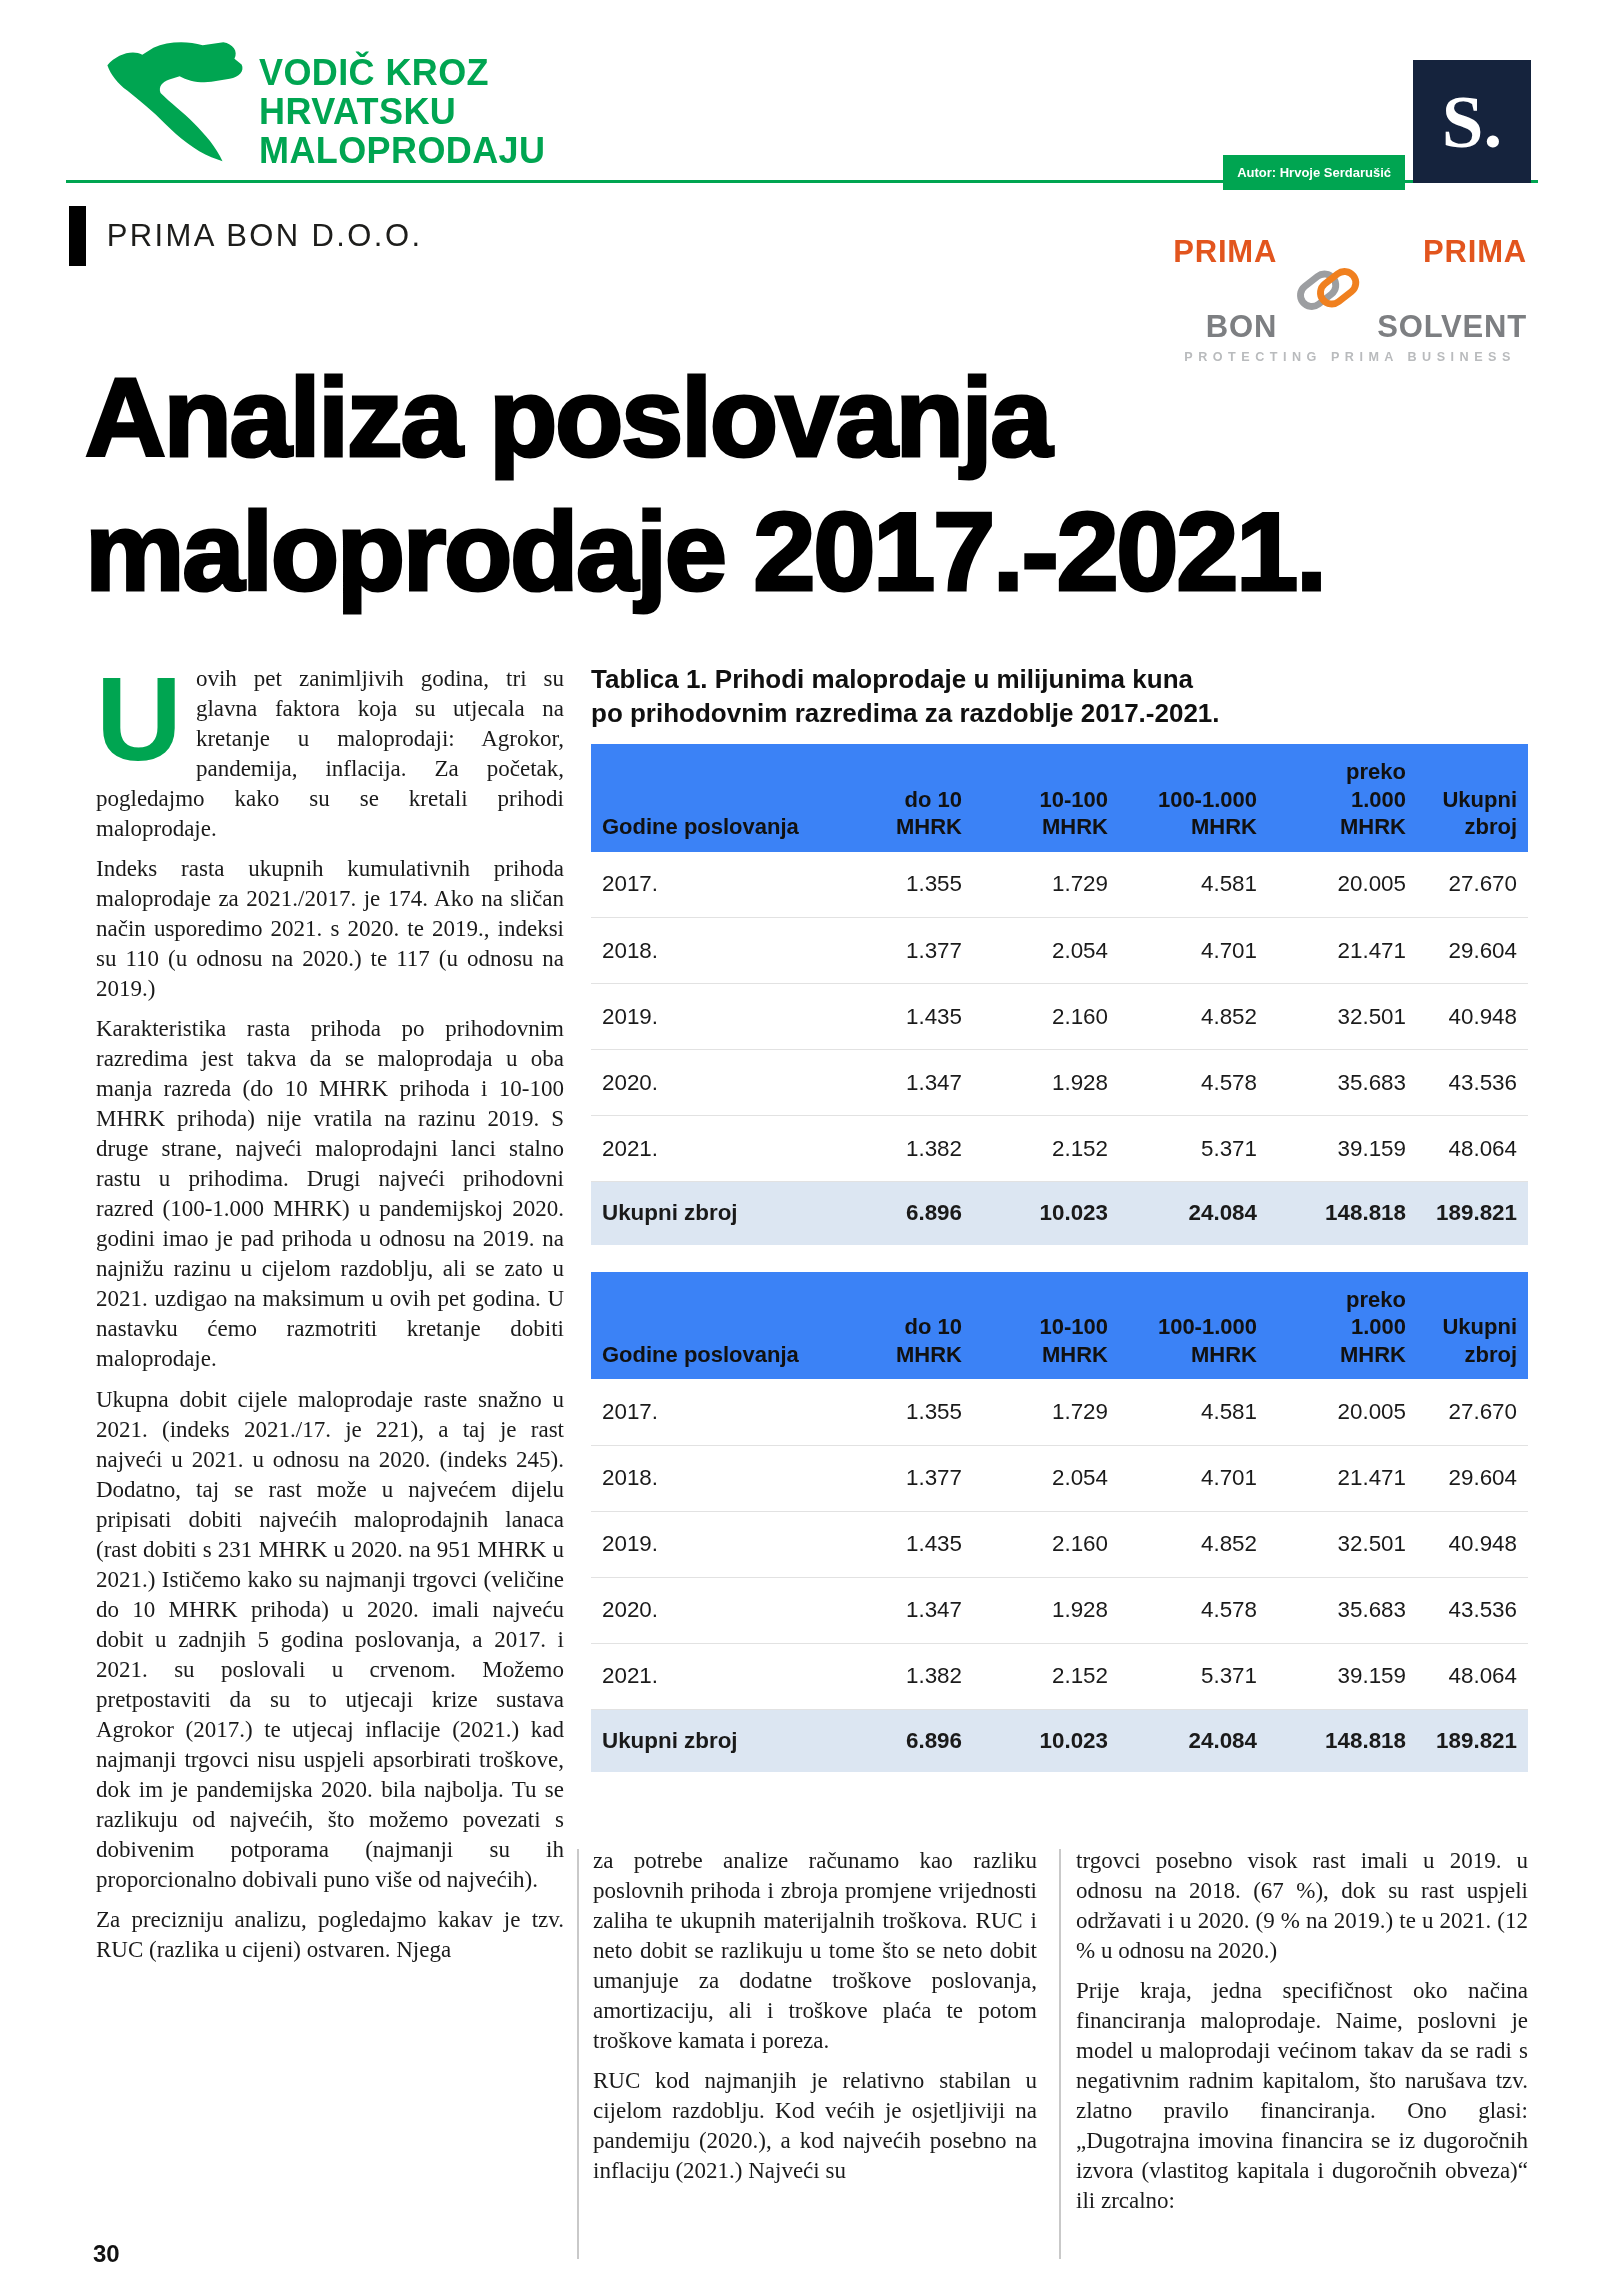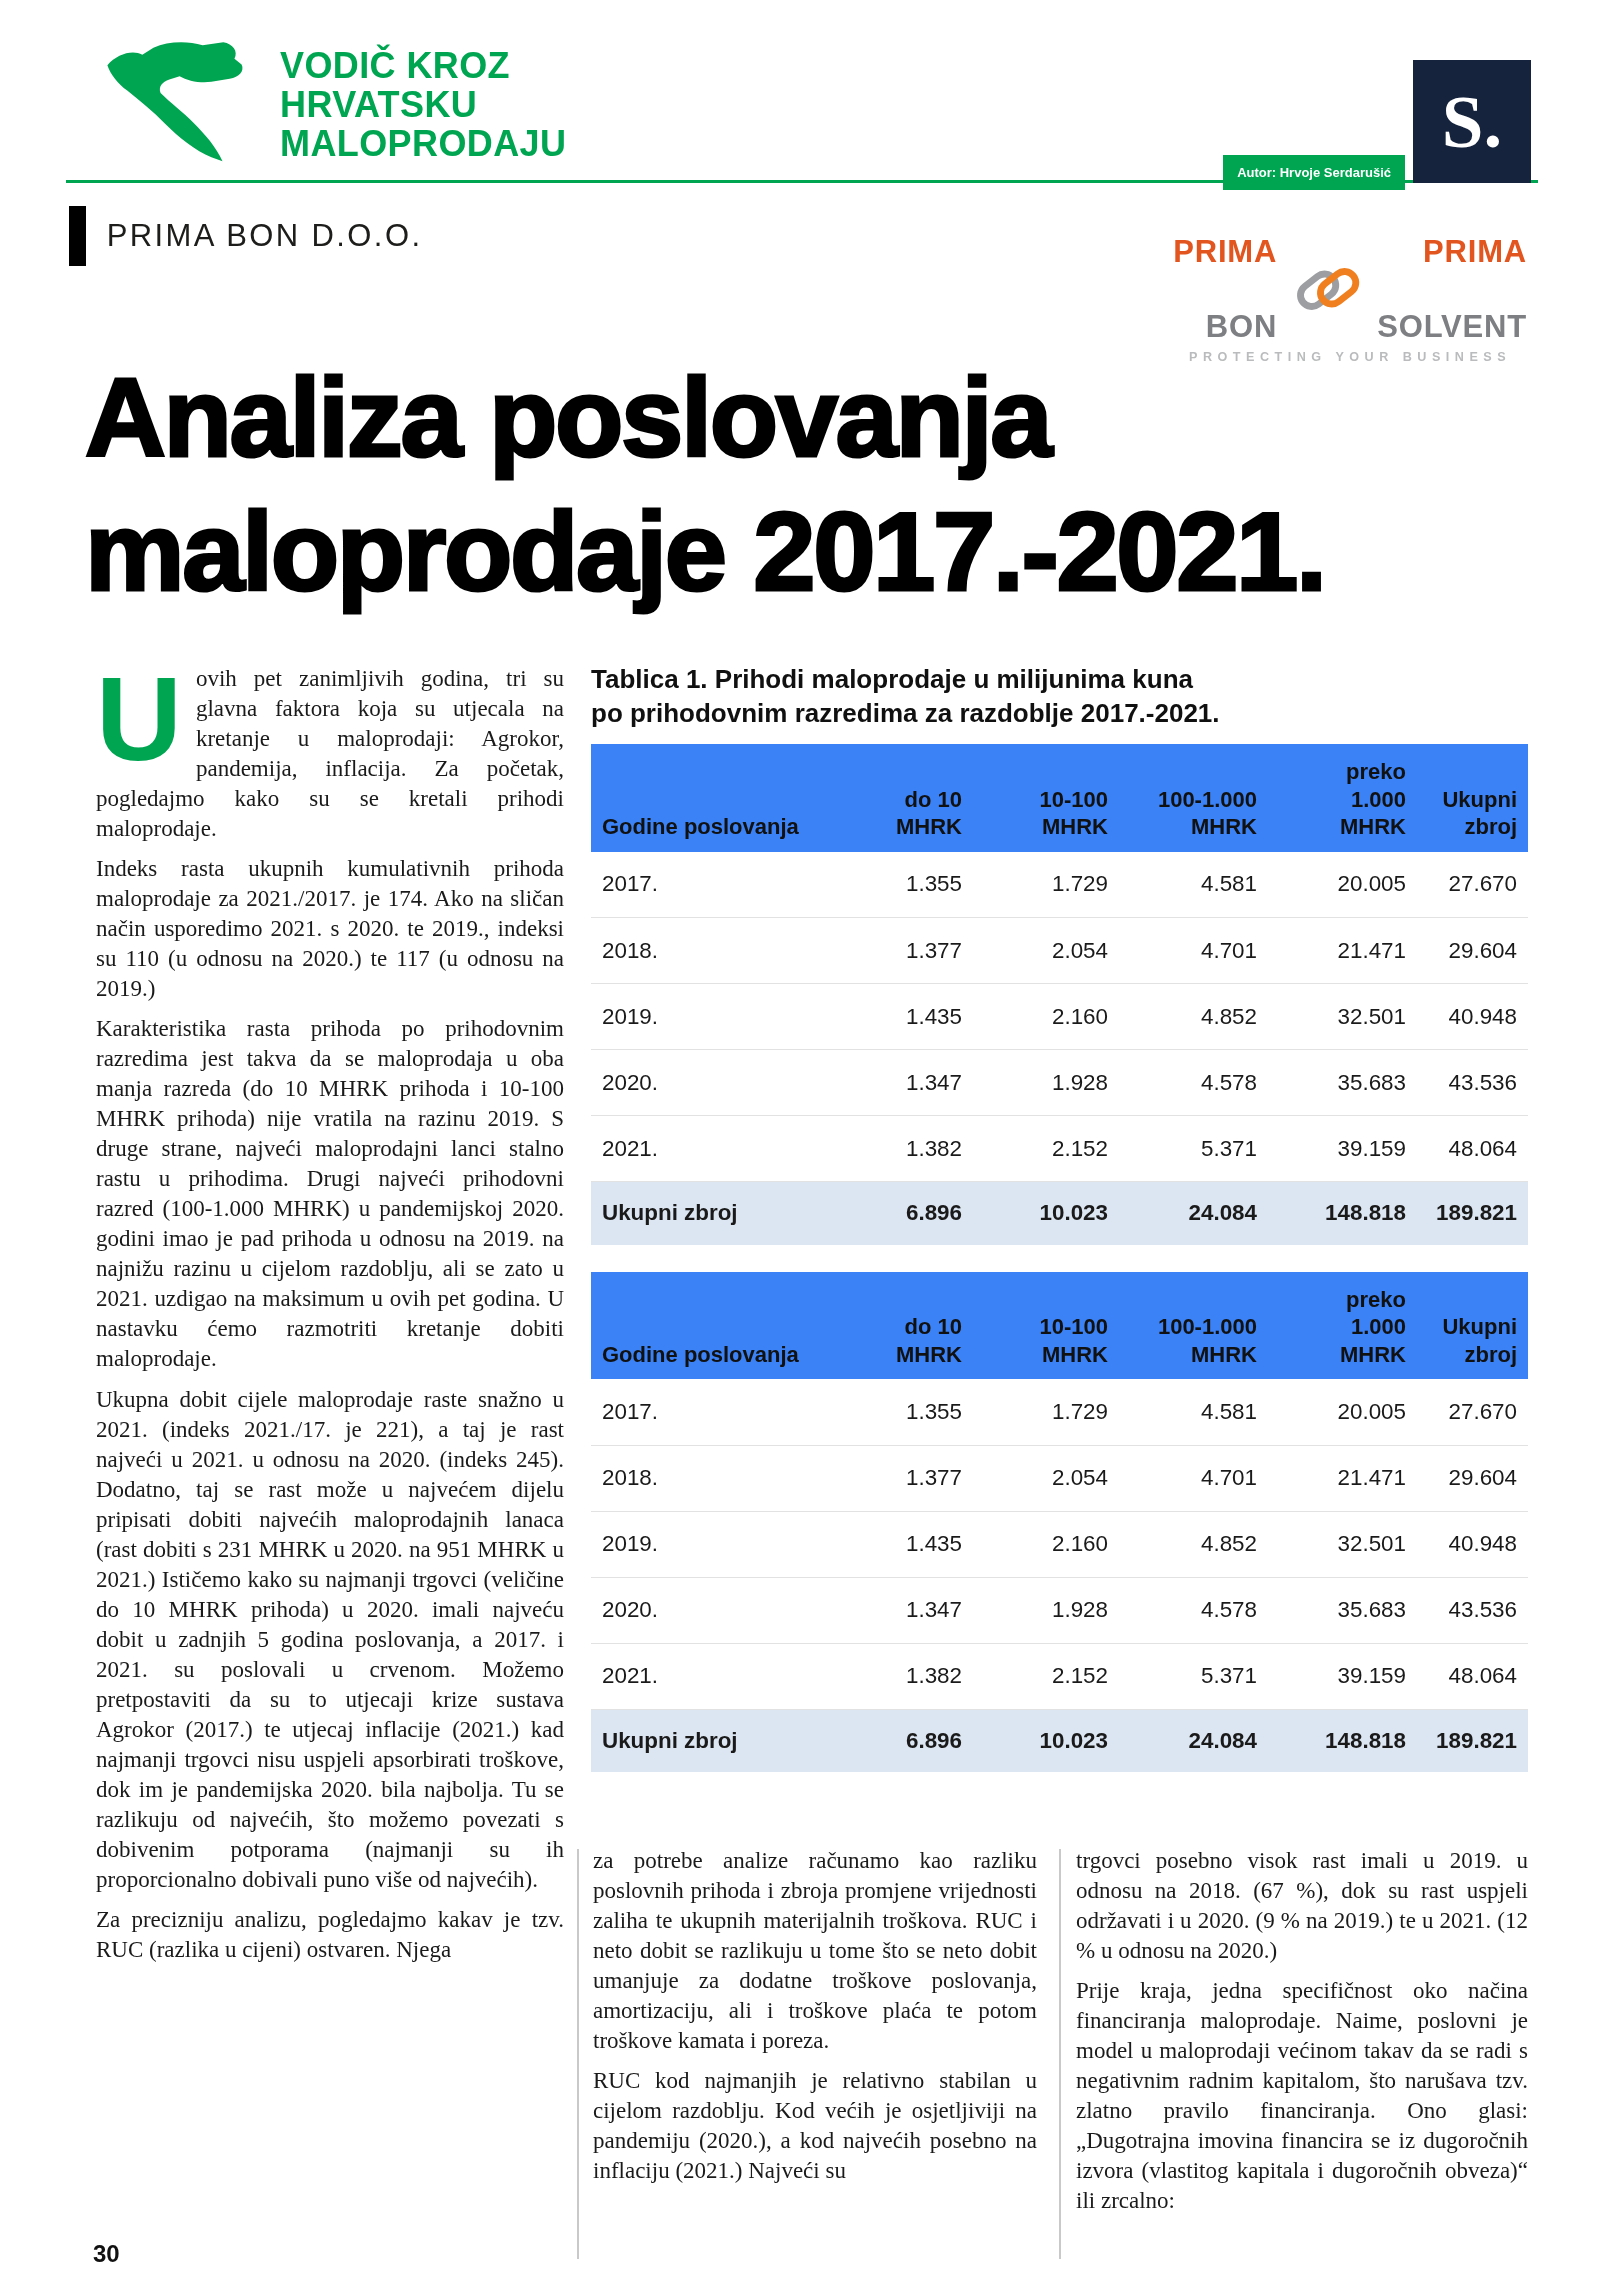--- a/index.html
+++ b/index.html
@@ -4,21 +4,21 @@
 <style>
   * { margin:0; padding:0; box-sizing:border-box; }
   html,body { background:#9a9a9a; }
   .page {
     position:relative; width:1623px; height:2295px; margin:0 auto;
     background:#ffffff; overflow:hidden;
     font-family:"Liberation Serif", serif; color:#1a1a1a;
   }
 
   
-  .brand-top { position:absolute; left:88px; top:35px; display:flex; gap:23px; align-items:center; }
+  .brand-top { position:absolute; left:88px; top:35px; display:flex; gap:2px; align-items:flex-end; }
   .croatia-svg { width:169px; height:135px; display:block; }
   .logo-title {
     font-family:"Liberation Sans", sans-serif; font-weight:bold; color:#00a551;
     font-size:36px; line-height:39px; letter-spacing:0.4px; white-space:pre-line; padding-top:4.7px;
   }
   .top-rule { position:absolute; left:66px; top:180px; width:1472px; height:3.1px; background:#00a551; }
   .author-badge {
     position:absolute; right:218px; top:155px; height:35px; line-height:35px;
     background:#00a551; color:#ffffff; padding:0 14px;
     font-family:"Liberation Sans", sans-serif; font-weight:bold; font-size:13px;
@@ -114,21 +114,21 @@
       </div>
       <svg class="chain-svg" viewBox="0 0 120 100" aria-hidden="true">
         <rect x="14" y="34" width="62" height="36" rx="18" fill="none" stroke="#9c9ea1" stroke-width="11" transform="rotate(-38 45 52)"></rect>
         <rect x="46" y="30" width="62" height="36" rx="18" fill="none" stroke="#f0801f" stroke-width="11" transform="rotate(-38 77 48)"></rect>
       </svg>
       <div class="prima-col">
         <span class="prima-word">PRIMA</span>
         <span class="gray-word">SOLVENT</span>
       </div>
     </div>
-    <div class="tagline">PROTECTING YOUR BUSINESS</div>
+    <div class="tagline">PROTECTING PRIMA BUSINESS</div>
   </div>
 
   <h1 class="headline">Analiza poslovanja
 maloprodaje 2017.-2021.</h1>
 
   <div class="col-left body-text">
     <p><span class="dropcap">U</span><span>ovih pet zanimljivih godina, tri su glavna faktora koja su utjecala na kretanje u maloprodaji: Agrokor, pandemija, inflacija. Za početak, pogledajmo kako su se kretali prihodi maloprodaje.</span></p>
     <p>Indeks rasta ukupnih kumulativnih prihoda maloprodaje za 2021./2017. je 174. Ako na sličan način usporedimo 2021. s 2020. te 2019., indeksi su 110 (u odnosu na 2020.) te 117 (u odnosu na 2019.)</p>
     <p>Karakteristika rasta prihoda po prihodovnim razredima jest takva da se maloprodaja u oba manja razreda (do 10 MHRK prihoda i 10-100 MHRK prihoda) nije vratila na razinu 2019. S druge strane, najveći maloprodajni lanci stalno rastu u prihodima. Drugi najveći prihodovni razred (100-1.000 MHRK) u pandemijskoj 2020. godini imao je pad prihoda u odnosu na 2019. na najnižu razinu u cijelom razdoblju, ali se zato u 2021. uzdigao na maksimum u ovih pet godina. U nastavku ćemo razmotriti kretanje dobiti maloprodaje.</p>
     <p>Ukupna dobit cijele maloprodaje raste snažno u 2021. (indeks 2021./17. je 221), a taj je rast najveći u 2021. u odnosu na 2020. (indeks 245). Dodatno, taj se rast može u najvećem dijelu pripisati dobiti najvećih maloprodajnih lanaca (rast dobiti s 231 MHRK u 2020. na 951 MHRK u 2021.) Ističemo kako su najmanji trgovci (veličine do 10 MHRK prihoda) u 2020. imali najveću dobit u zadnjih 5 godina poslovanja, a 2017. i 2021. su poslovali u crvenom. Možemo pretpostaviti da su to utjecaji krize sustava Agrokor (2017.) te utjecaj inflacije (2021.) kad najmanji trgovci nisu uspjeli apsorbirati troškove, dok im je pandemijska 2020. bila najbolja. Tu se razlikuju od najvećih, što možemo povezati s dobivenim potporama (najmanji su ih proporcionalno dobivali puno više od najvećih).</p>

